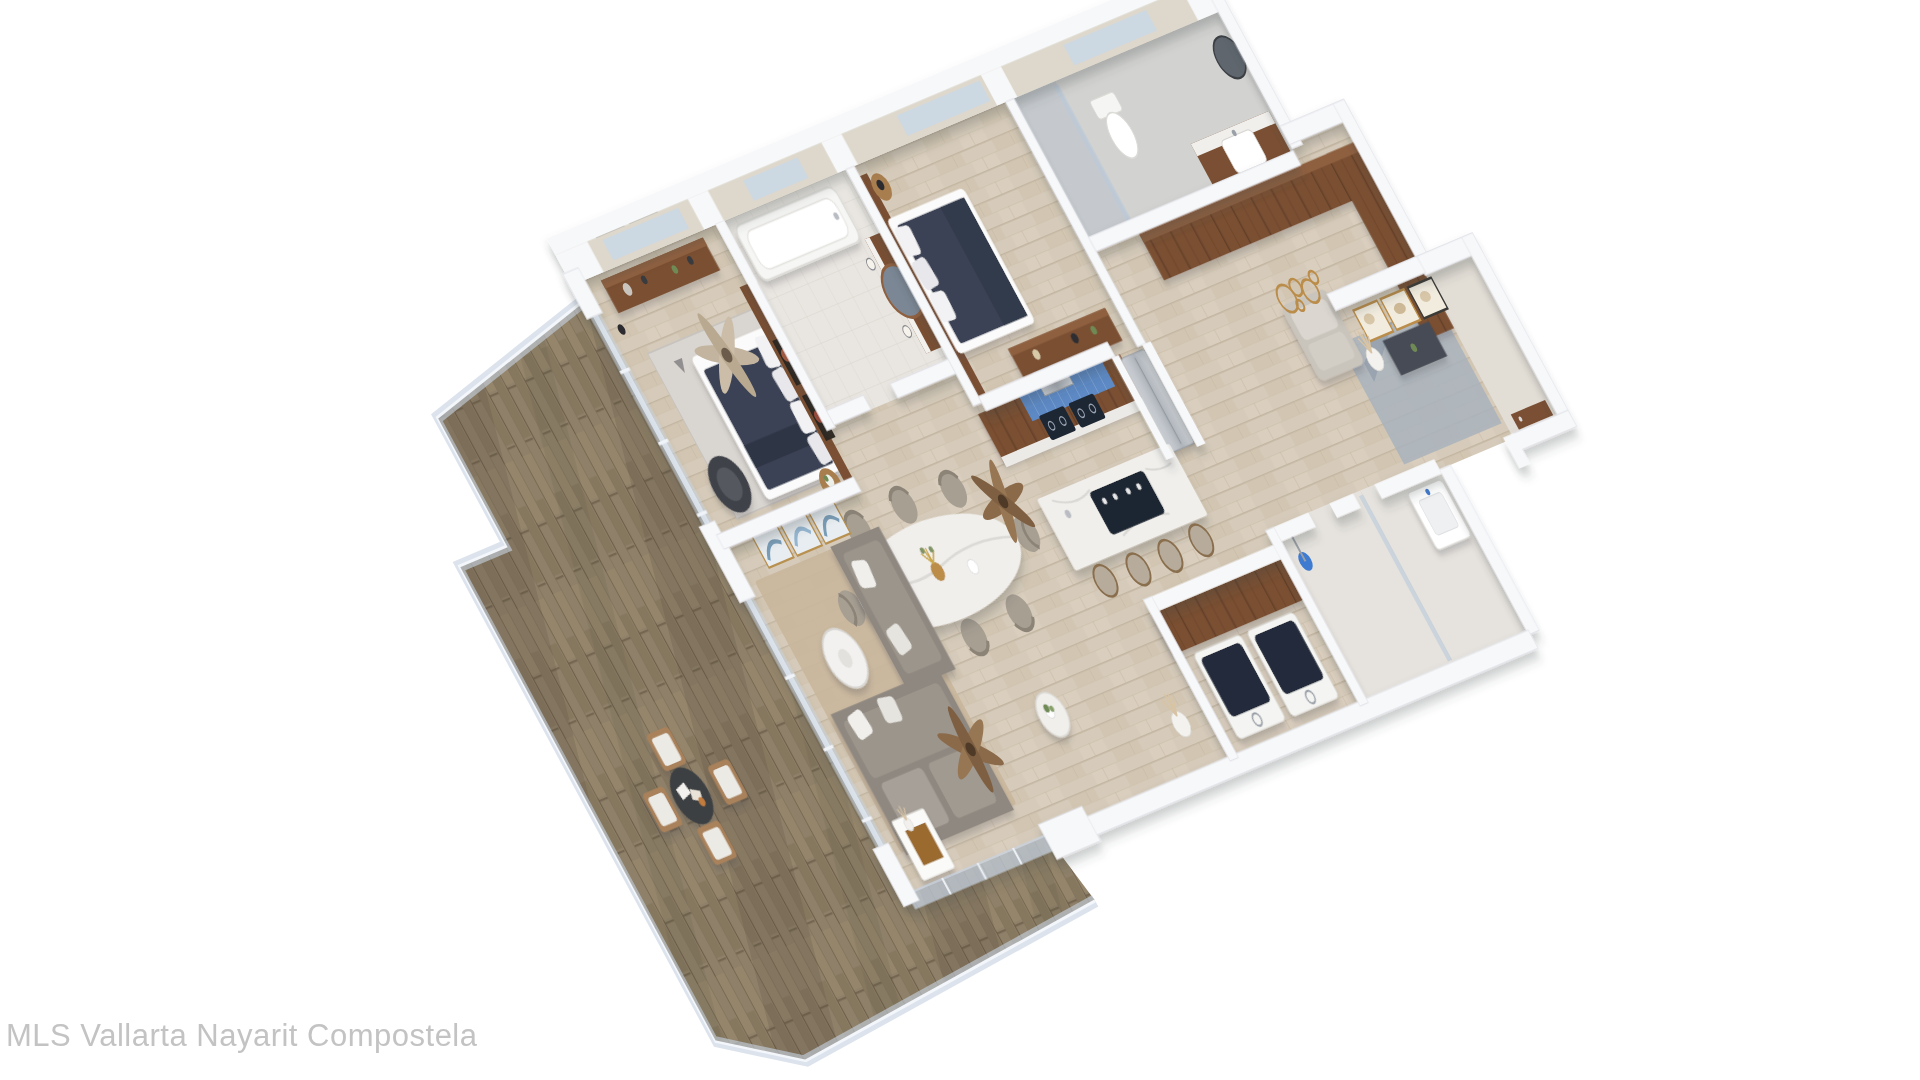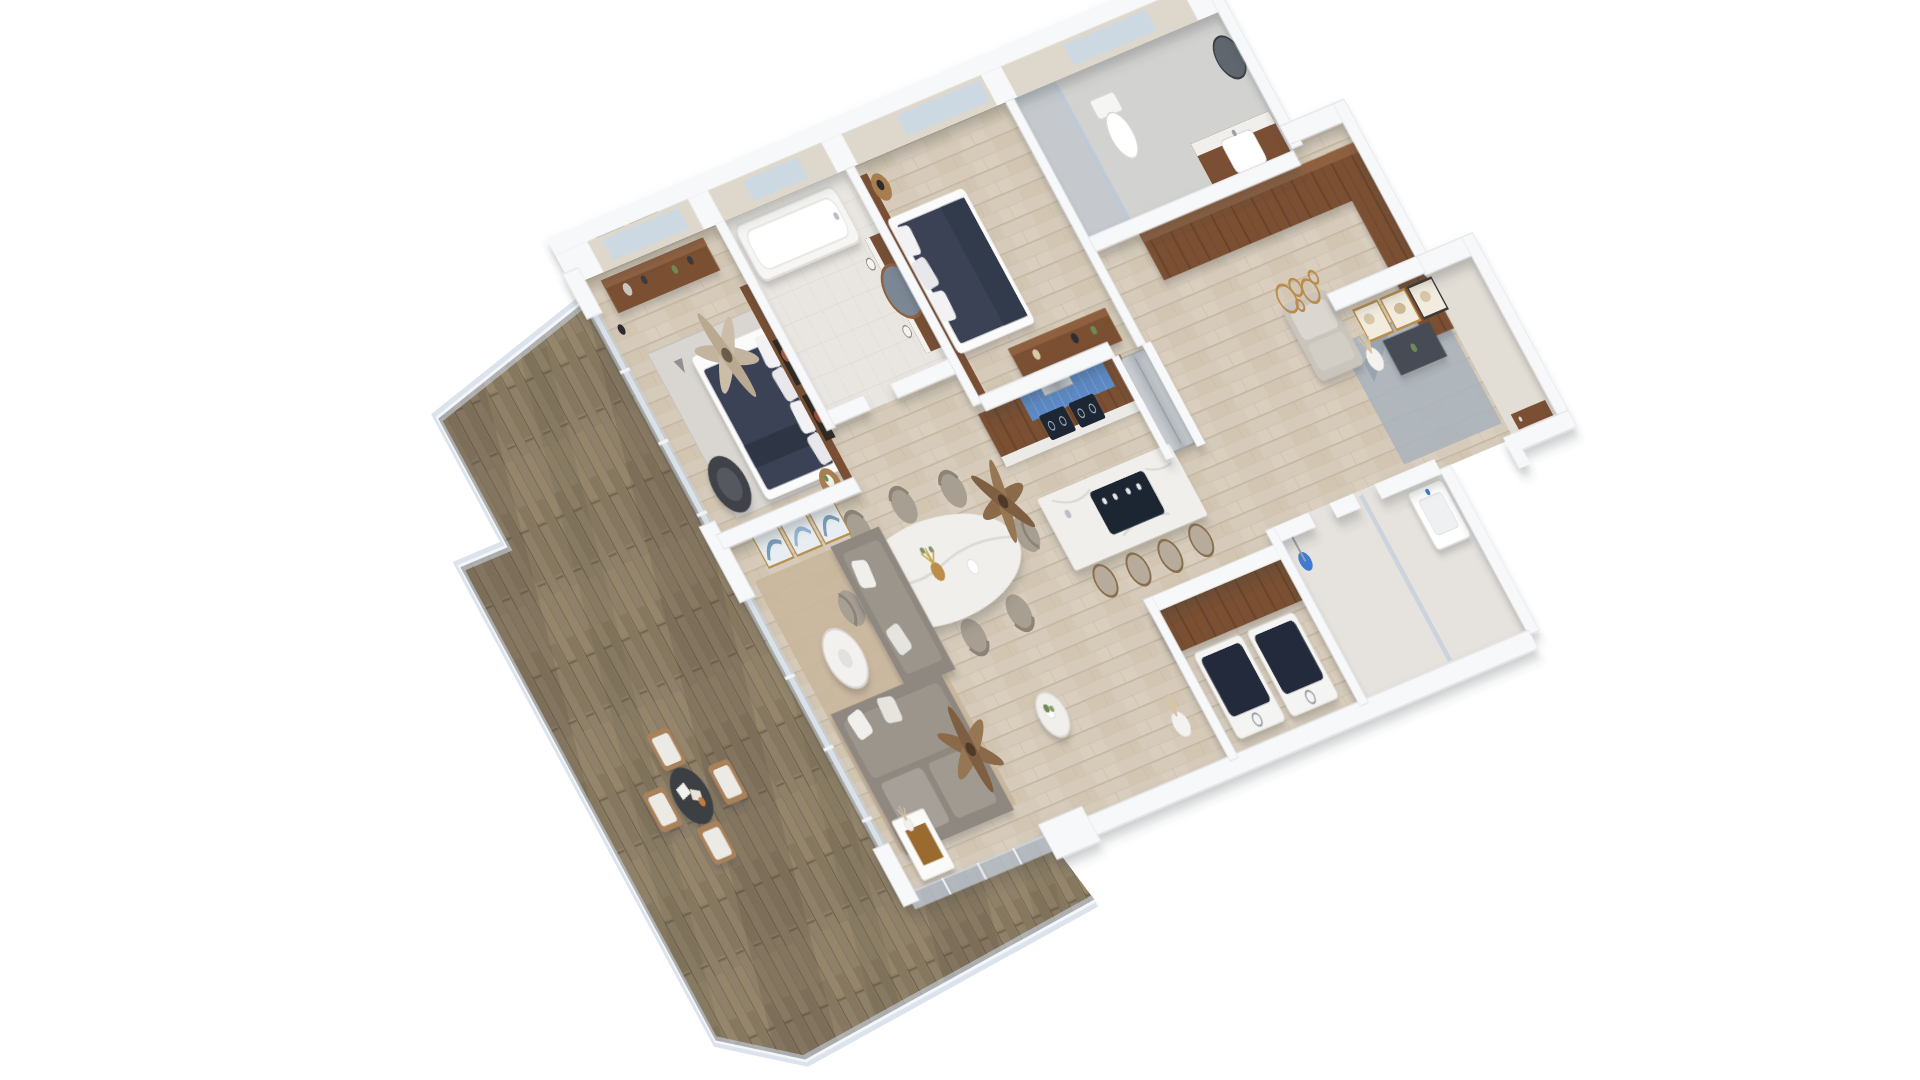--- a/index.html
+++ b/index.html
@@ -455,13 +455,14 @@
       <g transform="translate(191,505)">
         <ellipse rx="42" ry="8.5" fill="#8b6a4a" transform="rotate(32)"></ellipse>
         <ellipse rx="42" ry="8.5" fill="#977653" transform="rotate(152)"></ellipse>
         <ellipse rx="42" ry="8.5" fill="#7e5f41" transform="rotate(272)"></ellipse>
         <circle r="6.5" fill="#4f3a28"></circle>
       </g>
     </g>
   </g>
 </svg>
 
+<div class="watermark">MLS Vallarta Nayarit Compostela</div>
 </div>
 
 </body></html>

